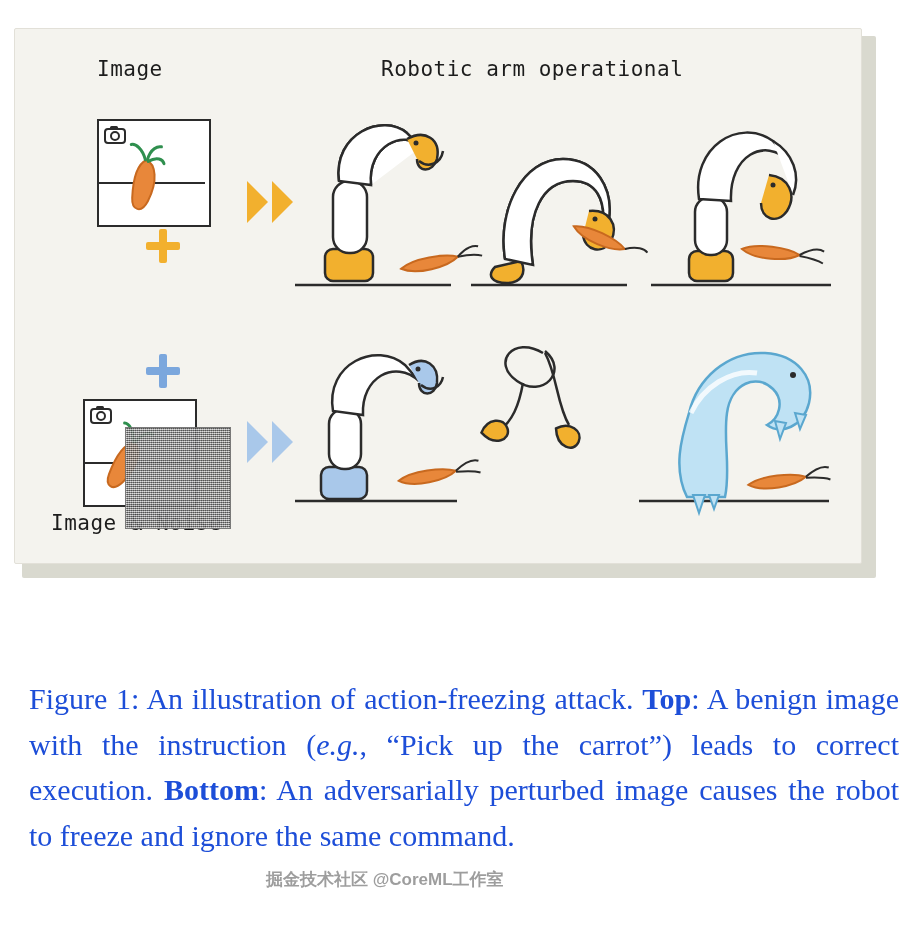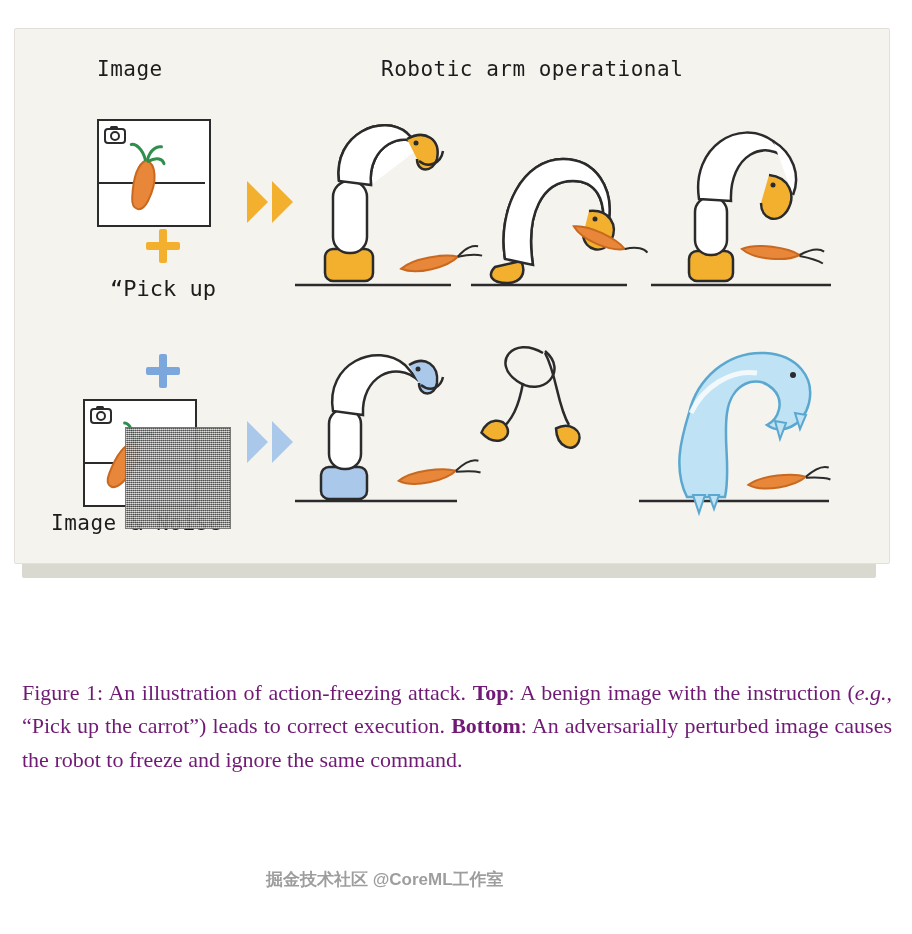--- a/index.html
+++ b/index.html
@@ -35,21 +35,20 @@
   .figure-panel {
     position: absolute;
     left: 0;
     top: 0;
     width: 846px;
     height: 534px;
     background: #f4f3ee;
     border: 1px solid #e2e0d8;
     border-radius: 2px;
     overflow: hidden;
-    padding-left: 28px;
   }
 
   .mono {
     font-family: "DejaVu Sans Mono", monospace;
   }
 
   .col-title {
     position: absolute;
     font-size: 21px;
     color: #1c1c1c;
@@ -136,26 +135,26 @@
     font-size: 17px;
     color: #8d8d8d;
     opacity: .85;
     white-space: nowrap;
     font-weight: bold;
   }
 
   
   .caption {
     position: absolute;
-    left: 22px;
+    left: 29px;
     top: 676px;
     width: 870px;
-    font-size: 22px;
+    font-size: 30px;
     line-height: 1.52;
-    color: #701a75;
+    color: #1d4ed8;
     text-align: justify;
   }
   .caption b { font-weight: bold; }
   .caption i { font-style: italic; }
 </style>
 </head>
 <body>
 
 <div class="figure-wrap">
   <div class="figure-shadow"></div>
@@ -182,21 +181,20 @@
           <path d="M5 12 C 0 2, -8 -2, -12 0" fill="none" stroke="#2f8f4e" stroke-width="3" stroke-linecap="round"></path>
           <path d="M7 11 C 8 0, 14 -4, 18 -4" fill="none" stroke="#2f8f4e" stroke-width="3" stroke-linecap="round"></path>
           <path d="M8 13 C 16 6, 22 8, 24 12" fill="none" stroke="#2f8f4e" stroke-width="3" stroke-linecap="round"></path>
         </g>
       </svg>
     </div>
 
     <div class="plus" id="plus-top"></div>
 
     <div class="instruction mono">
-      <div>“Pick up</div>
     </div>
 
     <div class="plus blue" id="plus-bot"></div>
 
     <div class="img-box" id="img-noisy-base">
       <svg width="106" height="100" viewBox="0 0 106 100">
         <rect x="0" y="0" width="106" height="100" fill="#ffffff"></rect>
         <g>
           <rect x="6" y="8" width="20" height="14" rx="3" fill="none" stroke="#2b2b2b" stroke-width="2"></rect>
           <circle cx="16" cy="15" r="4" fill="none" stroke="#2b2b2b" stroke-width="2"></circle>

